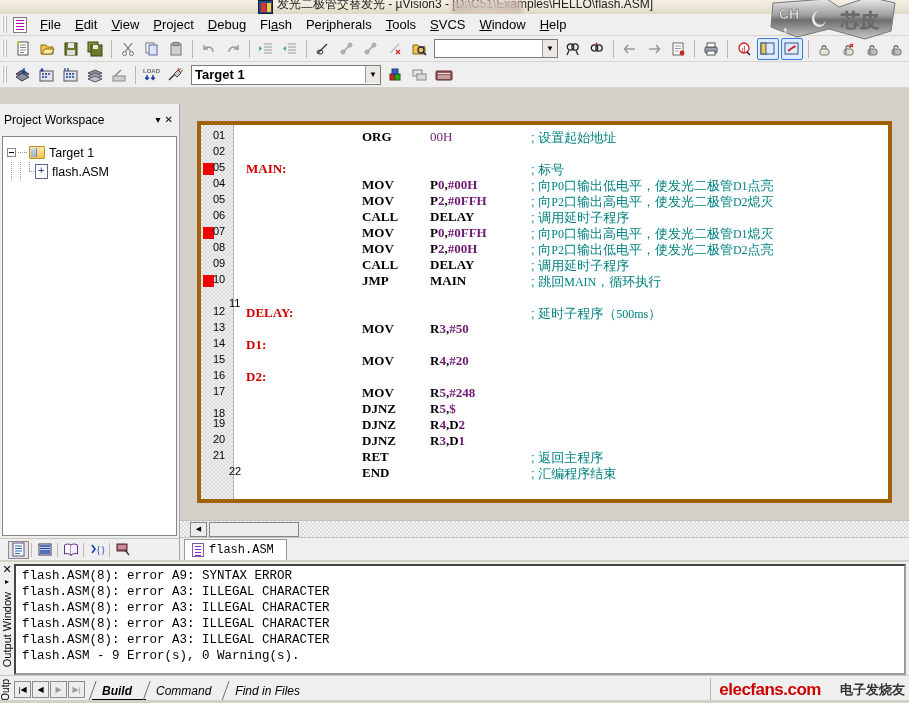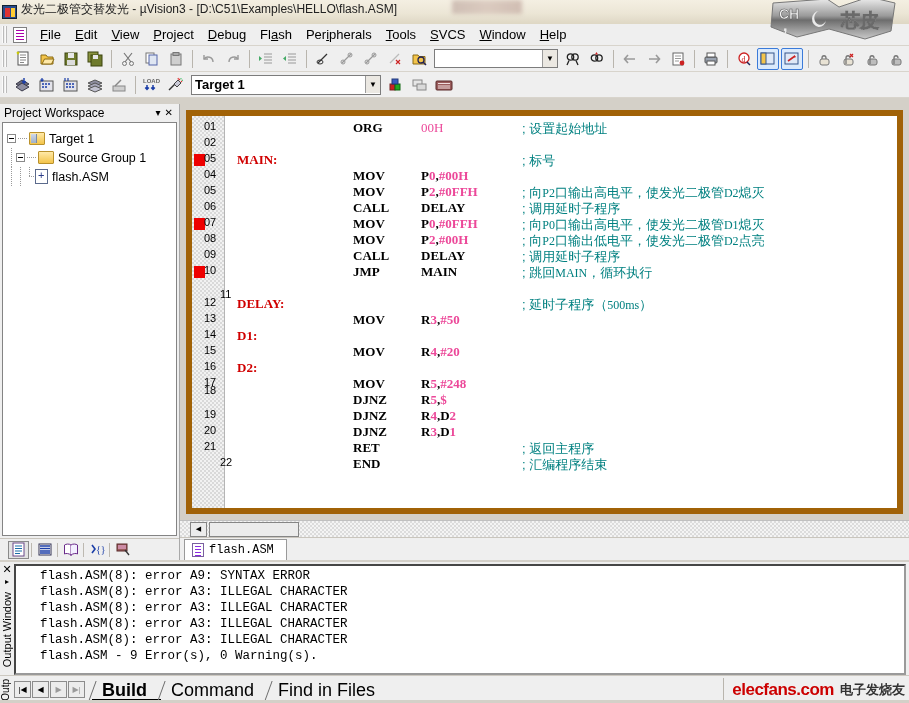--- a/index.html
+++ b/index.html
@@ -7,26 +7,27 @@
   body {
     font-family: "Liberation Sans", sans-serif;
     font-size: 12px;
     background: #d4d0c8;
     color: #000;
     position: relative;
   }
 
   
   #titlebar {
-    height: 24px;
+    height: 14px;
     background: linear-gradient(to bottom, #f4efe2 0%, #ecE6d6 55%, #ded7c4 100%);
     display: flex; align-items: center;
     padding-left: 2px;
     overflow: hidden;
     position: relative;
+    justify-content: center;
   }
   #titlebar .ticon {
     width: 15px; height: 14px; flex: 0 0 15px;
     background:#2a4a8a;
     border:1px solid #123;
     position:relative; margin-right:4px;
   }
   #titlebar .ticon:before{
     content:""; position:absolute; left:2px; top:2px; width:5px; height:9px;
     background:#d33; }
@@ -108,21 +109,21 @@
     position:absolute; left:0; top:104px; right:0; height:456px;
     display:flex; background:#d4d0c8;
   }
 
   
   #workspace {
     width:180px; flex:0 0 180px; display:flex; flex-direction:column;
     background:#efefef; border-right:1px solid #a9a9a9;
   }
   #ws-head {
-    height:18px; display:flex;align-items:center;
+    height:32px; display:flex;align-items:center;
     padding:0 3px 0 4px; font-size:12px; background:#efefef;
   }
   #ws-head .hdr-btns{ margin-left:auto; display:flex; gap:4px; padding-right:3px;}
   #ws-head .hdr-btns span{ font-size:10px; line-height:10px; cursor:default;}
   #ws-body {
     flex:1; background:#fff; border:1px solid #848484; margin:0 2px 2px 2px;
     padding:6px 4px; font-size:12.5px; overflow:hidden;
   }
   .tree-row{ display:flex;align-items:center; height:19px; white-space:nowrap;}
   .plusbox{
@@ -165,21 +166,21 @@
   #ws-tabs .wbtn{
     width:21px;height:18px;display:flex;align-items:center;justify-content:center;
     border:1px solid transparent;
   }
   #ws-tabs .wbtn.sel{ border:1px solid #8a8a8a; background:#e3e3e3; }
   #ws-tabs .vsep{width:1px;height:14px;background:#bdb9b1;}
 
   
   #editor-area{ flex:1; display:flex; flex-direction:column; min-width:0; }
   #edit-wrap{
-    flex:1; background:#fff; border:6px solid #a16207; margin:6px;
+    flex:1; background:#fff; border:4px solid #a16207; margin:17px;
     display:flex; position:relative; overflow:hidden;
   }
   #gutter{
     width:33px; flex:0 0 33px;
     background:
       repeating-conic-gradient(#d9d9d9 0% 25%, #f2f2f2 0% 50%) 0 0/4px 4px;
     border-right:1px solid #b5b5b5;
     position:relative;
   }
   #code{
@@ -191,21 +192,21 @@
     font-size:11px; color:#000; font-family:"Liberation Sans",sans-serif;
   }
   .bp{
     position:absolute; left:2px; top:2px; width:11px; height:12px;
     background:#ee0000;
   }
   .crow{ position:absolute; left:0; height:16px; white-space:pre; font-size:13px;}
   .c-label { color:#d00000; font-weight:bold; font-family:"Liberation Serif",serif;}
   .c-mn    { color:#000; font-weight:bold; font-family:"Liberation Serif",serif;}
   .c-op    { color:#000; font-weight:bold; font-family:"Liberation Serif",serif;}
-  .c-num   { color:#ec4899; font-family:"Liberation Serif",serif;}
+  .c-num   { color:#701a75; font-family:"Liberation Serif",serif;}
   .c-cmt   { color:#008080; font-family:"Liberation Sans",sans-serif; font-size:13px;}
   .c-cmt .lat{ font-family:"Liberation Serif",serif; font-size:12px;}
 
   #ed-hscroll{
     height:17px; background:
       repeating-conic-gradient(#dcdcdc 0% 25%, #f4f4f4 0% 50%) 0 0/4px 4px;
     border-top:1px solid #c0c0c0;
     display:flex; align-items:center;
   }
   #ed-hscroll .sb-arrow{
@@ -245,21 +246,21 @@
     align-items:center; padding-top:2px; font-size:10px;
   }
   #out-left .ox{ font-size:11px; line-height:11px; cursor:default;}
   #out-left .oarrow{ font-size:8px; margin-top:2px;}
   #out-left .olabel{
     margin-top:6px; writing-mode:vertical-rl; transform:rotate(180deg);
     font-size:11px; white-space:nowrap;
   }
   #out-text{
     flex:1; background:#fff; border:2px inset #9a9a9a;
-    margin:2px 3px 0 0; padding:2px 0 0 24px;
+    margin:2px 3px 0 0; padding:2px 0 0 6px;
     font-family:"Liberation Mono", monospace; font-size:12.5px;
     line-height:16px; overflow:hidden;
   }
 
   
   #bottom-tabs{
     position:absolute; left:0; bottom:0; right:0; height:28px;
     background:#efefef; display:flex; align-items:center;
     border-top:1px solid #cdc9c1;
   }
@@ -268,34 +269,34 @@
     font-size:10px; text-align:center;
   }
   .navbtn{
     width:17px;height:17px;flex:0 0 17px;background:#ececec;border:1px solid #8c8c8c;
     display:flex;align-items:center;justify-content:center;font-size:8px;margin-right:1px;
   }
   .navbtn.dis{ color:#9a9a9a; }
   #tabstrip{ display:flex; align-items:flex-end; height:22px; margin-left:6px; }
   .btab{
     position:relative; height:20px; display:flex;align-items:center;
-    padding:0 14px 0 10px; font-size:18px; white-space:nowrap;
+    padding:0 14px 0 10px; font-size:12px; white-space:nowrap;font-style:italic;
   }
   .btab.active{ font-weight:bold; }
   .btab:before{
     content:""; position:absolute; left:0; top:0; bottom:0; width:9px;
     border-left:1px solid #6e6e6e; transform:skewX(-20deg);
   }
   .btab:after{
     content:""; position:absolute; left:0; bottom:0; right:0; height:1px;
     background:#6e6e6e;
   }
   .btab.active:after{ background:#000; height:2px; }
   #wm-bottom{
-    margin-left:auto; margin-right:4px; display:flex; align-items:center; gap:6px;
+    margin-left:auto; margin-right:4px; display:flex; align-items:center; gap:19px;
     border-left:1px solid #b9b5ad; padding-left:8px; height:24px;
   }
   #wm-bottom .ef{
     font-family:"Liberation Sans",sans-serif; font-weight:bold;
     font-size:17px; color:#cc0000; letter-spacing:-.5px;
   }
   #wm-bottom .cn{ font-size:13px; color:#333; font-weight:bold;}
   #statusline{
     position:absolute; left:0; bottom:-1px; right:0; height:4px; background:#d4d0c8;
   }
@@ -657,27 +658,20 @@
         <span>✕</span>
       </span>
     </div>
 
     <div id="ws-body">
       <div class="tree-row">
         <span class="plusbox"></span>
         <span class="dotline"></span>
         <span class="fold tgt"></span>
         <span>Target 1</span>
-      </div>
-      <div class="tree-row">
-        <span class="vline"></span>
-        <span class="plusbox"></span>
-        <span class="dotline"></span>
-        <span class="fold"></span>
-        <span>Source Group 1</span>
       </div>
       <div class="tree-row">
         <span class="vline"></span>
         <span class="vline"></span>
         <span class="elbow"></span>
         <span class="filei"></span>
         <span>flash.ASM</span>
       </div>
     </div>
 
@@ -736,34 +730,35 @@
           <div class="lnum" style="top: 132px;">09</div>
           <div class="bp" style="top: 150px;"></div>
           <div class="lnum" style="top: 148px;">10</div>
           <div class="lnum" style="top: 172px; padding-left: 44px;">11</div>
           <div class="lnum" style="top: 180px;">12</div>
           <div class="lnum" style="top: 196px;">13</div>
           <div class="lnum" style="top: 212px;">14</div>
           <div class="lnum" style="top: 228px;">15</div>
           <div class="lnum" style="top: 244px;">16</div>
           <div class="lnum" style="top: 260px;">17</div>
-          <div class="lnum" style="top: 268px; border-radius: 6px;">18</div>
+          <div class="lnum" style="top: 282px; border-radius: 6px;">18</div>
           <div class="lnum" style="top: 292px;">19</div>
           <div class="lnum" style="top: 308px;">20</div>
           <div class="lnum" style="top: 324px;">21</div>
           <div class="lnum" style="top: 340px; padding-left: 24px;">22</div>
         </div>
       <div id="code">
           <div class="crow c-mn" style="left: 128px; top: 4px;">ORG</div>
           <div class="crow c-num" style="left: 196px; top: 4px;">00H</div>
           <div class="crow c-cmt" style="left: 297px; top: 4px;">; 设置起始地址</div>
           <div class="crow c-label" style="left: 12px; top: 36px;">MAIN:</div>
           <div class="crow c-cmt" style="left: 297px; top: 36px;">; 标号</div>
           <div class="crow c-mn" style="left: 128px; top: 52px;">MOV</div>
           <div class="crow c-op" style="left: 196px; top: 52px;">P<span class="c-num">0</span>,<span class="c-num">#00H</span></div>
+          <div class="crow c-cmt" style="left: 297px; top: 52px;">; 向<span class="lat">P0</span>口输出低电平，使发光二极管<span class="lat">D1</span>点亮</div>
           <div class="crow c-mn" style="left: 128px; top: 68px;">MOV</div>
           <div class="crow c-op" style="left: 196px; top: 68px;">P<span class="c-num">2</span>,<span class="c-num">#0FFH</span></div>
           <div class="crow c-cmt" style="left: 297px; top: 68px;">; 向<span class="lat">P2</span>口输出高电平，使发光二极管<span class="lat">D2</span>熄灭</div>
           <div class="crow c-mn" style="left: 128px; top: 84px;">CALL</div>
           <div class="crow c-op" style="left: 196px; top: 84px;">DELAY</div>
           <div class="crow c-cmt" style="left: 297px; top: 84px;">; 调用延时子程序</div>
           <div class="crow c-mn" style="left: 128px; top: 100px;">MOV</div>
           <div class="crow c-op" style="left: 196px; top: 100px;">P<span class="c-num">0</span>,<span class="c-num">#0FFH</span></div>
           <div class="crow c-cmt" style="left: 297px; top: 100px;">; 向<span class="lat">P0</span>口输出高电平，使发光二极管<span class="lat">D1</span>熄灭</div>
           <div class="crow c-mn" style="left: 128px; top: 116px;">MOV</div>

